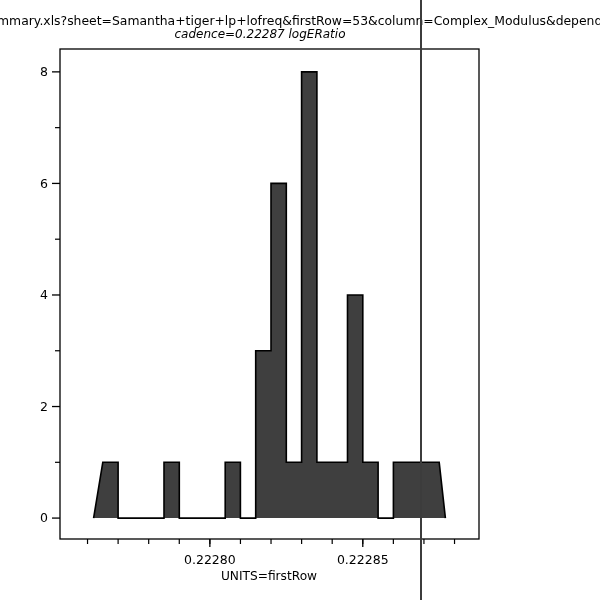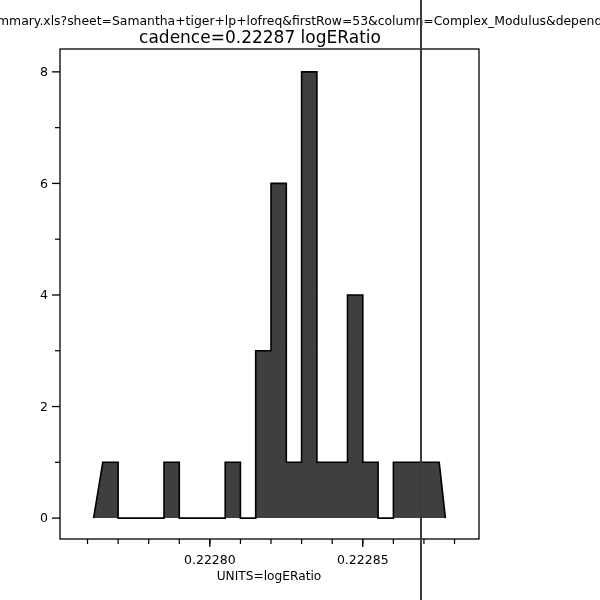--- a/index.html
+++ b/index.html
@@ -18,23 +18,24 @@
     top: 13px;
     font-size: 12.4px;
     color: #000000;
     white-space: nowrap;
   }
   .title-line2 {
     position: absolute;
     left: 260px;
     top: 26.5px;
     transform: translateX(-50%);
-    font-size: 17px;
+    font-size: 12px;
     color: #000000;
     white-space: nowrap;
+    font-style: italic;
   }
   .x-axis-label {
     position: absolute;
     left: 269px;
     top: 569px;
     transform: translateX(-50%);
     font-size: 12.2px;
     color: #000000;
     white-space: nowrap;
   }
@@ -91,15 +92,15 @@
     <line x1="52" y1="183.42231075697214" x2="60" y2="183.42231075697214" stroke="#000000" stroke-width="1.3"></line>
     <text x="48" y="187.82231075697214" text-anchor="end" font-size="12.5">6</text>
     <line x1="52" y1="71.86852589641433" x2="60" y2="71.86852589641433" stroke="#000000" stroke-width="1.3"></line>
     <text x="48" y="76.26852589641433" text-anchor="end" font-size="12.5">8</text>
     <line x1="55" y1="462.30677290836655" x2="60" y2="462.30677290836655" stroke="#000000" stroke-width="1.2"></line>
     <line x1="55" y1="350.7529880478088" x2="60" y2="350.7529880478088" stroke="#000000" stroke-width="1.2"></line>
     <line x1="55" y1="239.199203187251" x2="60" y2="239.199203187251" stroke="#000000" stroke-width="1.2"></line>
     <line x1="55" y1="127.64541832669323" x2="60" y2="127.64541832669323" stroke="#000000" stroke-width="1.2"></line>
   </svg>
 
-<div class="x-axis-label">UNITS=logERatio</div>
+<div class="x-axis-label">UNITS=firstRow</div>
 
 <div class="cadence-line" style="left: 420.191px; background: rgb(60, 60, 60);"></div>
 
 </body></html>

